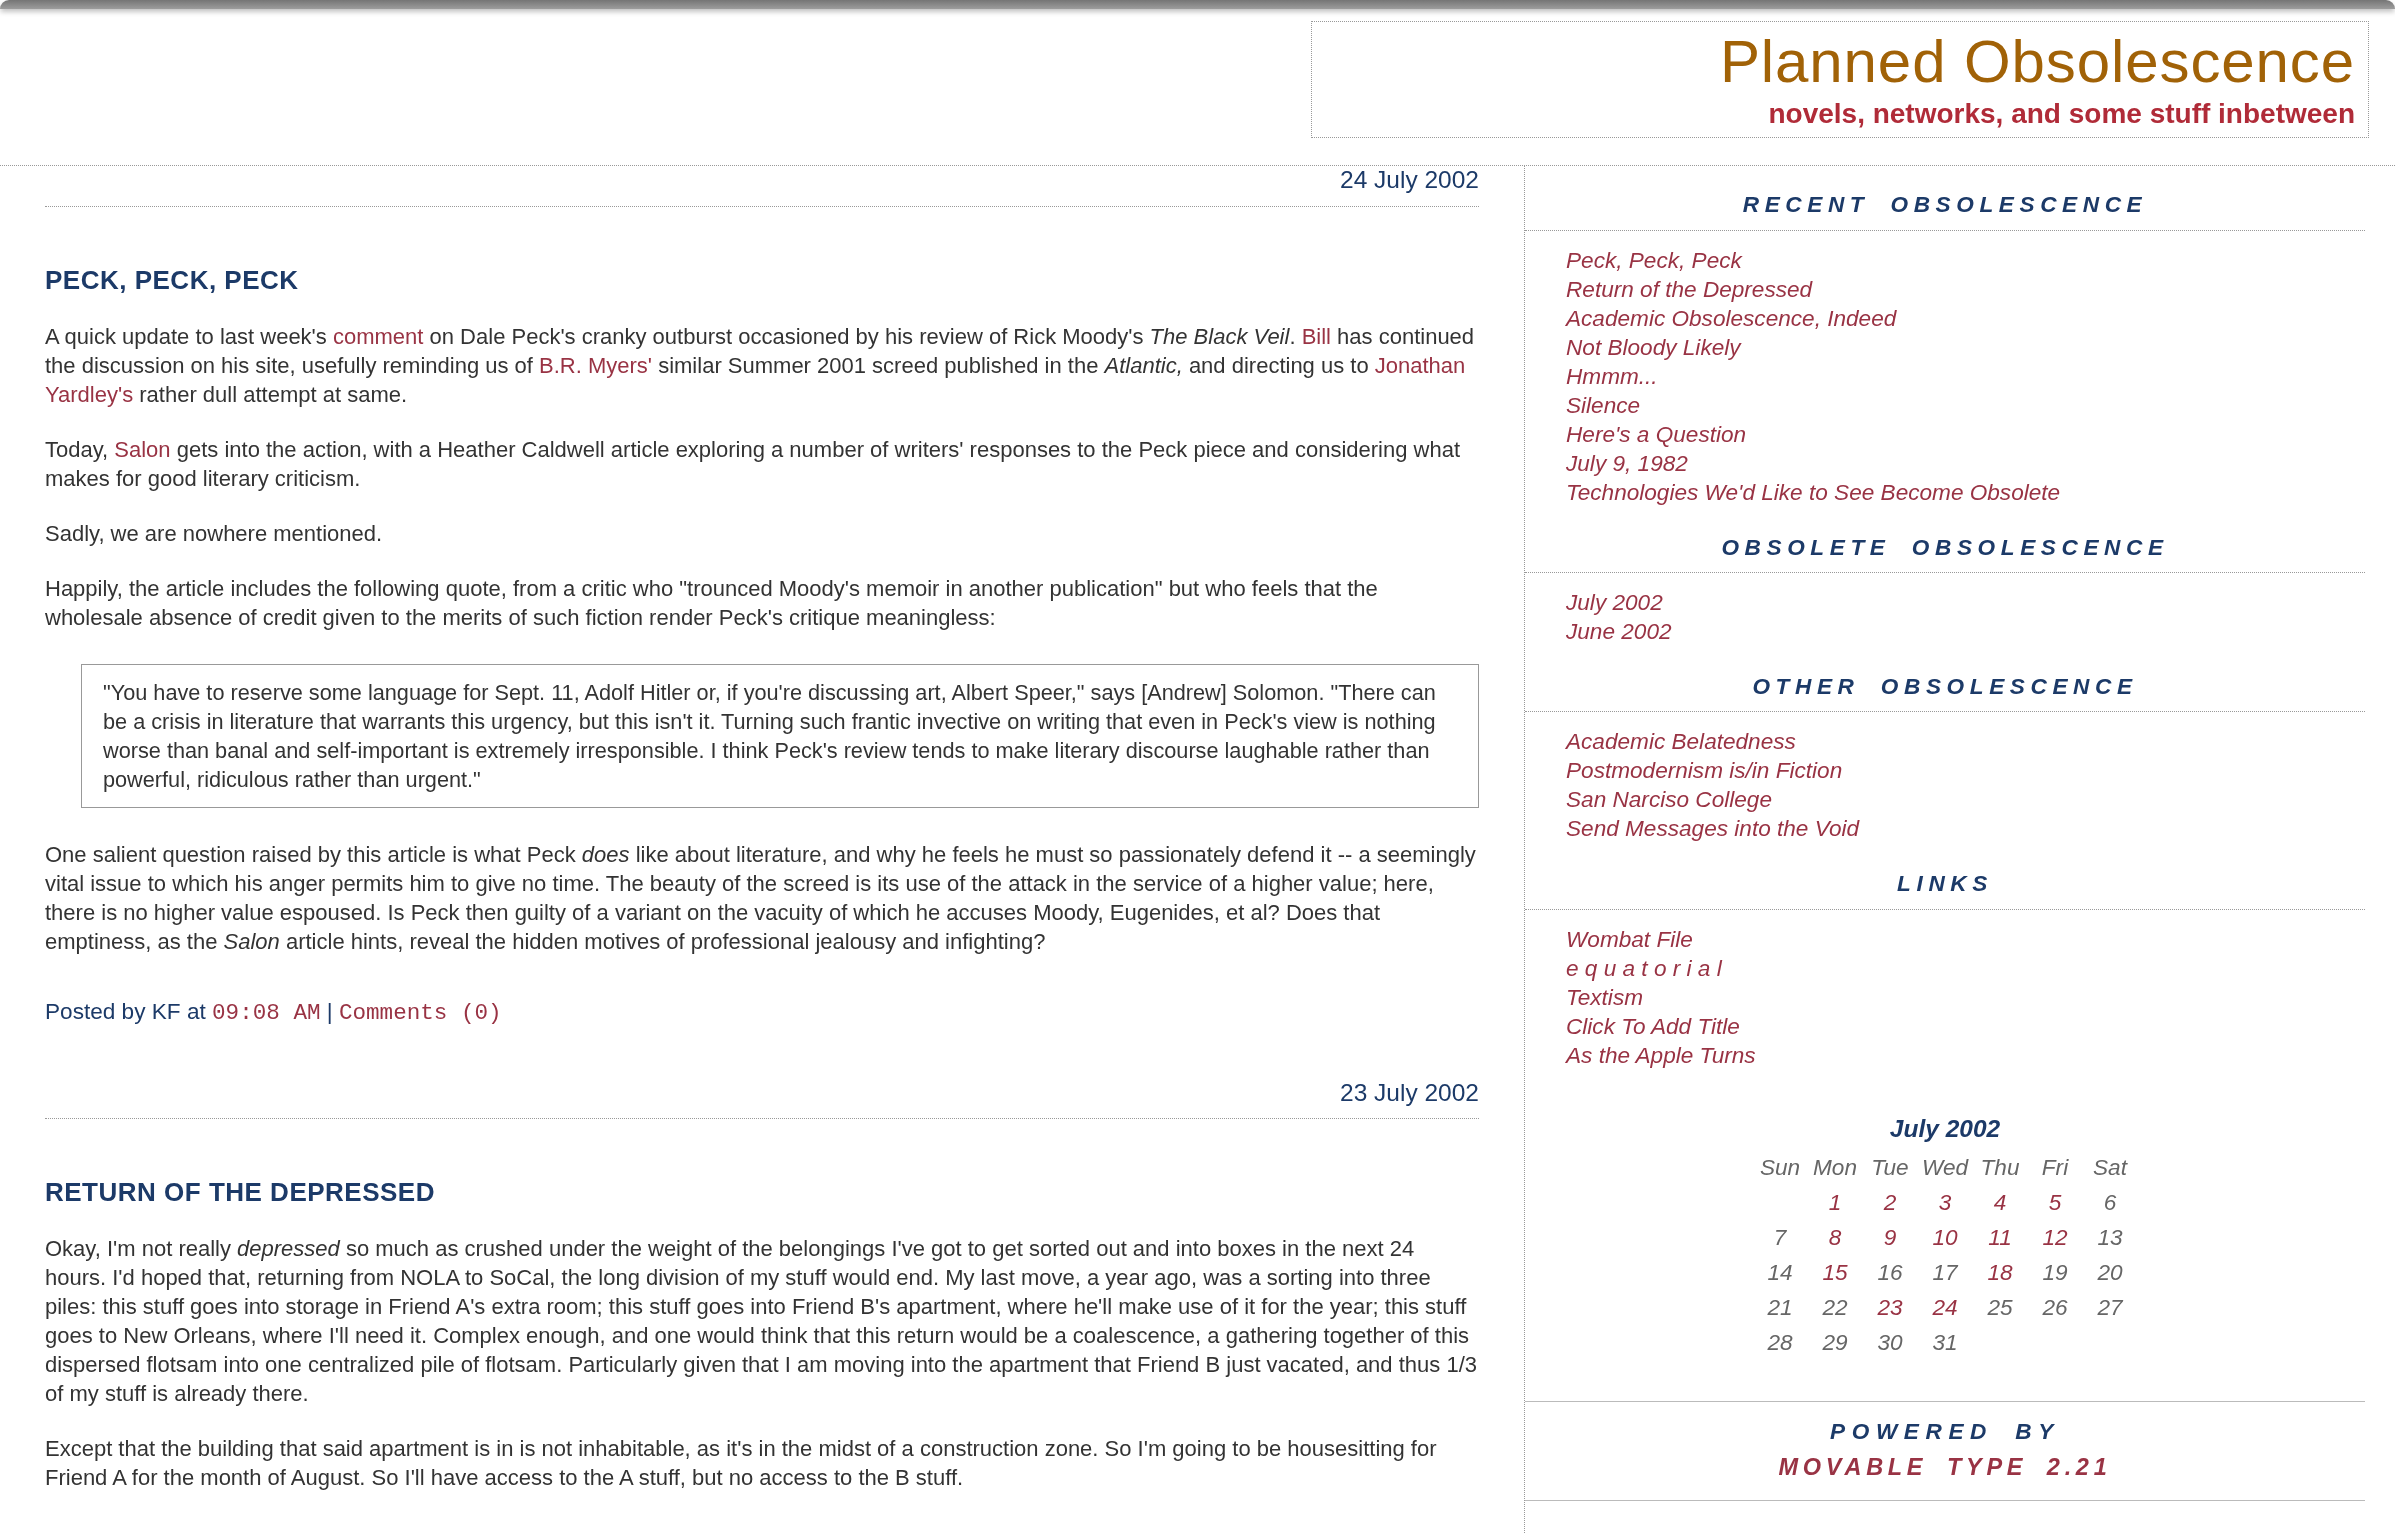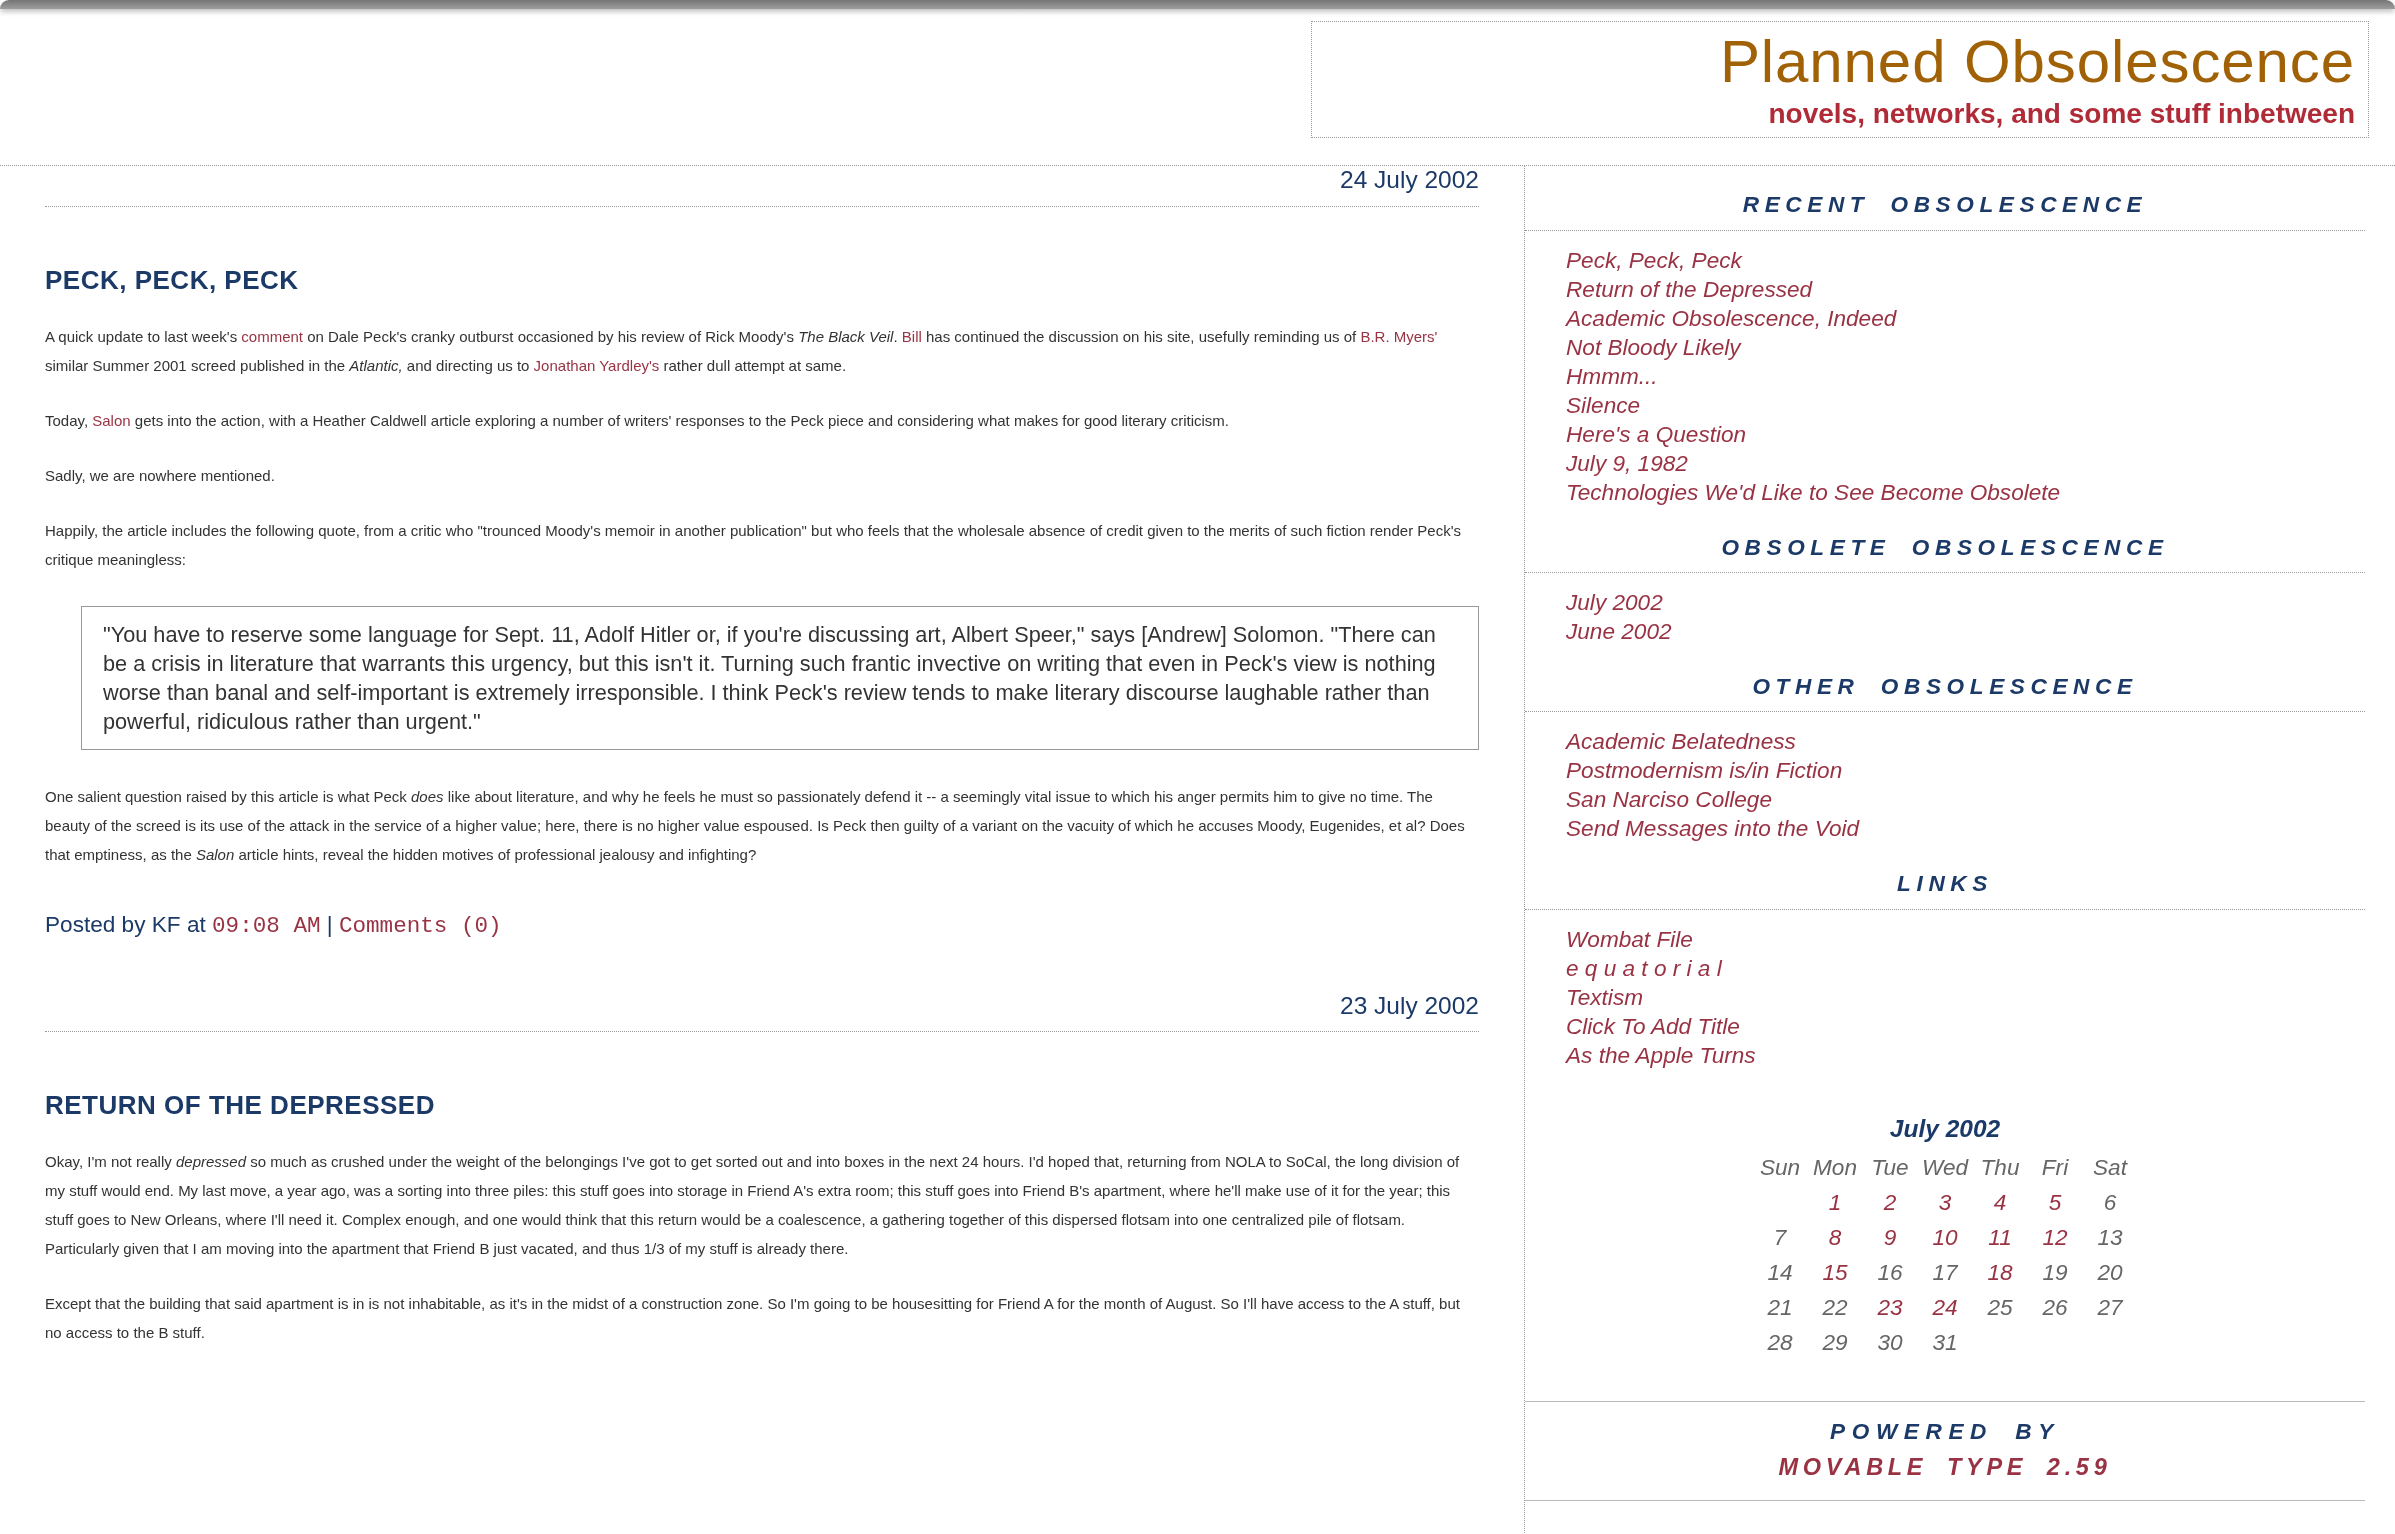--- a/index.html
+++ b/index.html
@@ -62,21 +62,21 @@
   .post-date { font-size: 24.5px; color: #1c3a68; }
 
   .post-title {
     font-size: 26px;
     font-weight: bold;
     color: #1c3a68;
     letter-spacing: 0.5px;
     margin: 58px 0 19px 0;
   }
   .para {
-    font-size: 15px; line-height: 29px;
+    font-size: 22px; line-height: 29px;
     color: #333;
     margin: 26px 0;
   }
   .quote {
     margin: 32px 0 32px 36px;
     border: 1.9px solid #999;
     padding: 13px 21px;
     font-size: 21.7px; line-height: 29px;
     color: #333;
   }
@@ -290,18 +290,18 @@
               <td class="cal-day"></td>
               <td class="cal-day"></td>
               <td class="cal-day"></td>
             </tr>
           </tbody>
       </table>
     </div>
 
     <div class="powered">
       <div class="powered-line1">POWERED BY</div>
-      <div class="powered-line2">MOVABLE TYPE 2.59</div>
+      <div class="powered-line2">MOVABLE TYPE 2.21</div>
     </div>
 
   </div>
 </div>
 
 
 </body></html>

